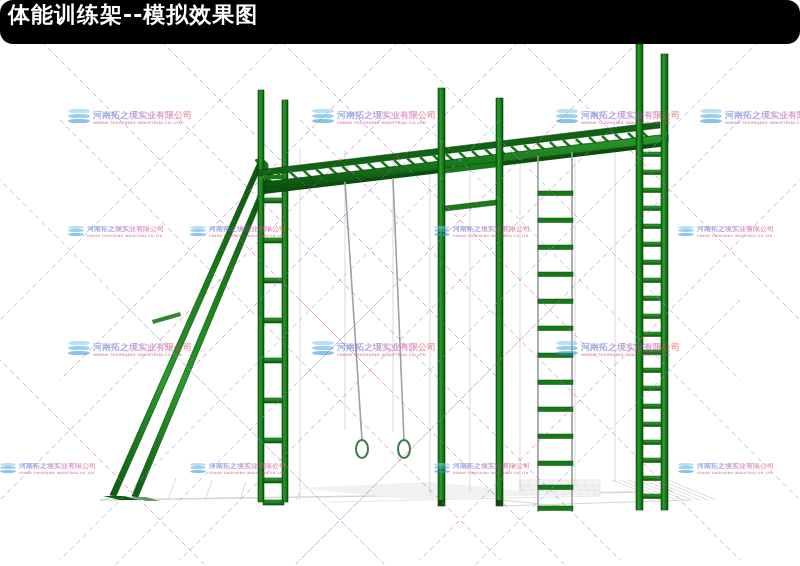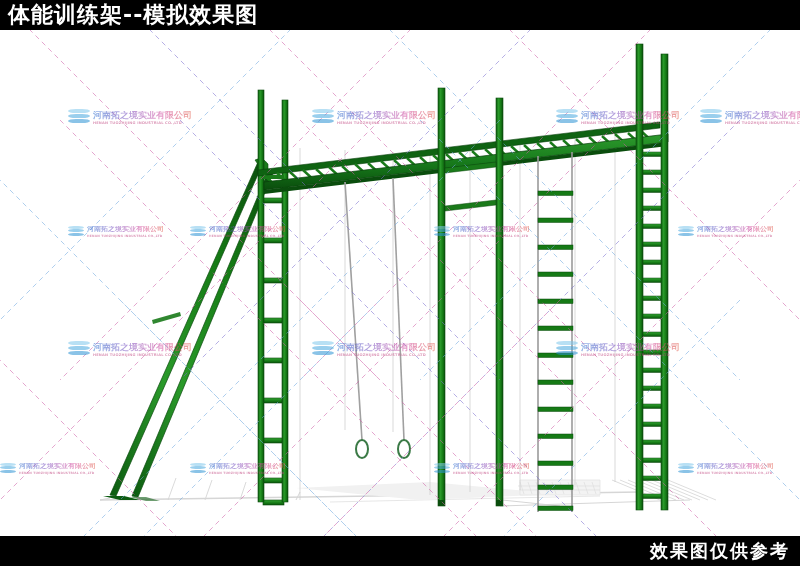--- a/index.html
+++ b/index.html
@@ -18,21 +18,21 @@
 
   
   .bar{
     position:absolute;
     left:0;
     width:800px;
     background:#000000;
     overflow:hidden;
     z-index:60;
   }
-  #top-bar{top:0;height:30px;}
+  #top-bar{top:0;height:44px;border-radius:13px;}
   #bottom-bar{top:536px;height:30px;}
 
   .bar-title{
     position:absolute;
     left:8px;
     top:2px;
     color:#ffffff;
     font-size:22px;
     font-weight:bold;
     letter-spacing:1px;
@@ -526,17 +526,14 @@
           <div class="wm-cn">河南拓之境实业有限公司</div>
           <div class="wm-en">HENAN TUOZHIJING INDUSTRIAL CO.,LTD</div>
         </div>
       </div>
     </div>
 
   <div class="bar" id="top-bar">
     <div class="bar-title">体能训练架--模拟效果图</div>
   </div>
 
-  <div class="bar" id="bottom-bar">
-    <div class="bar-note">效果图仅供参考</div>
-  </div>
 
 </div>
 
 </body></html>

